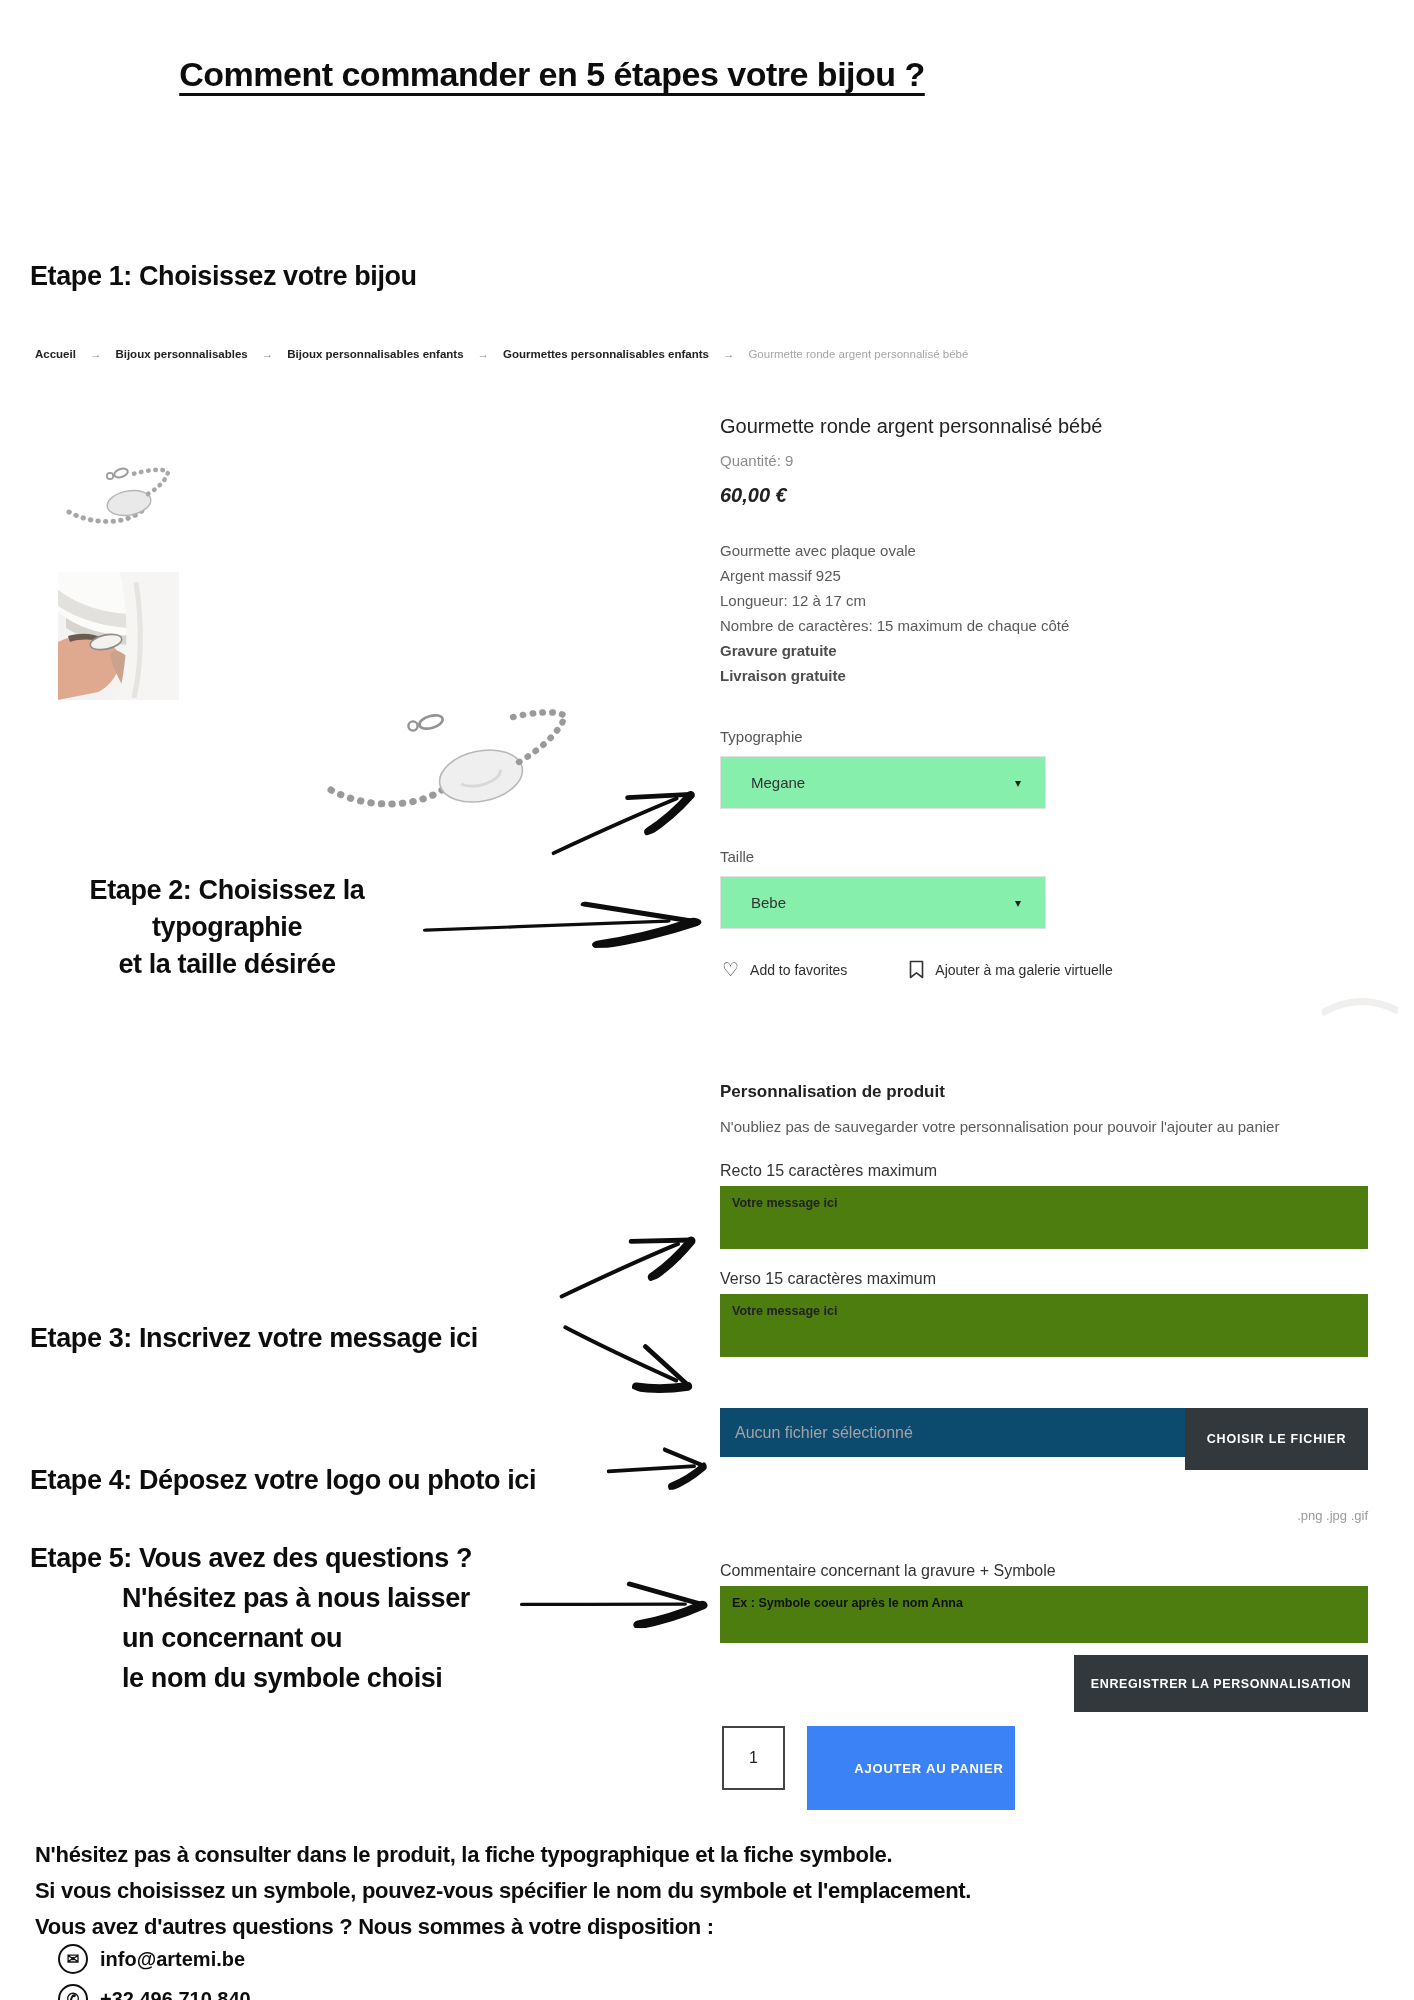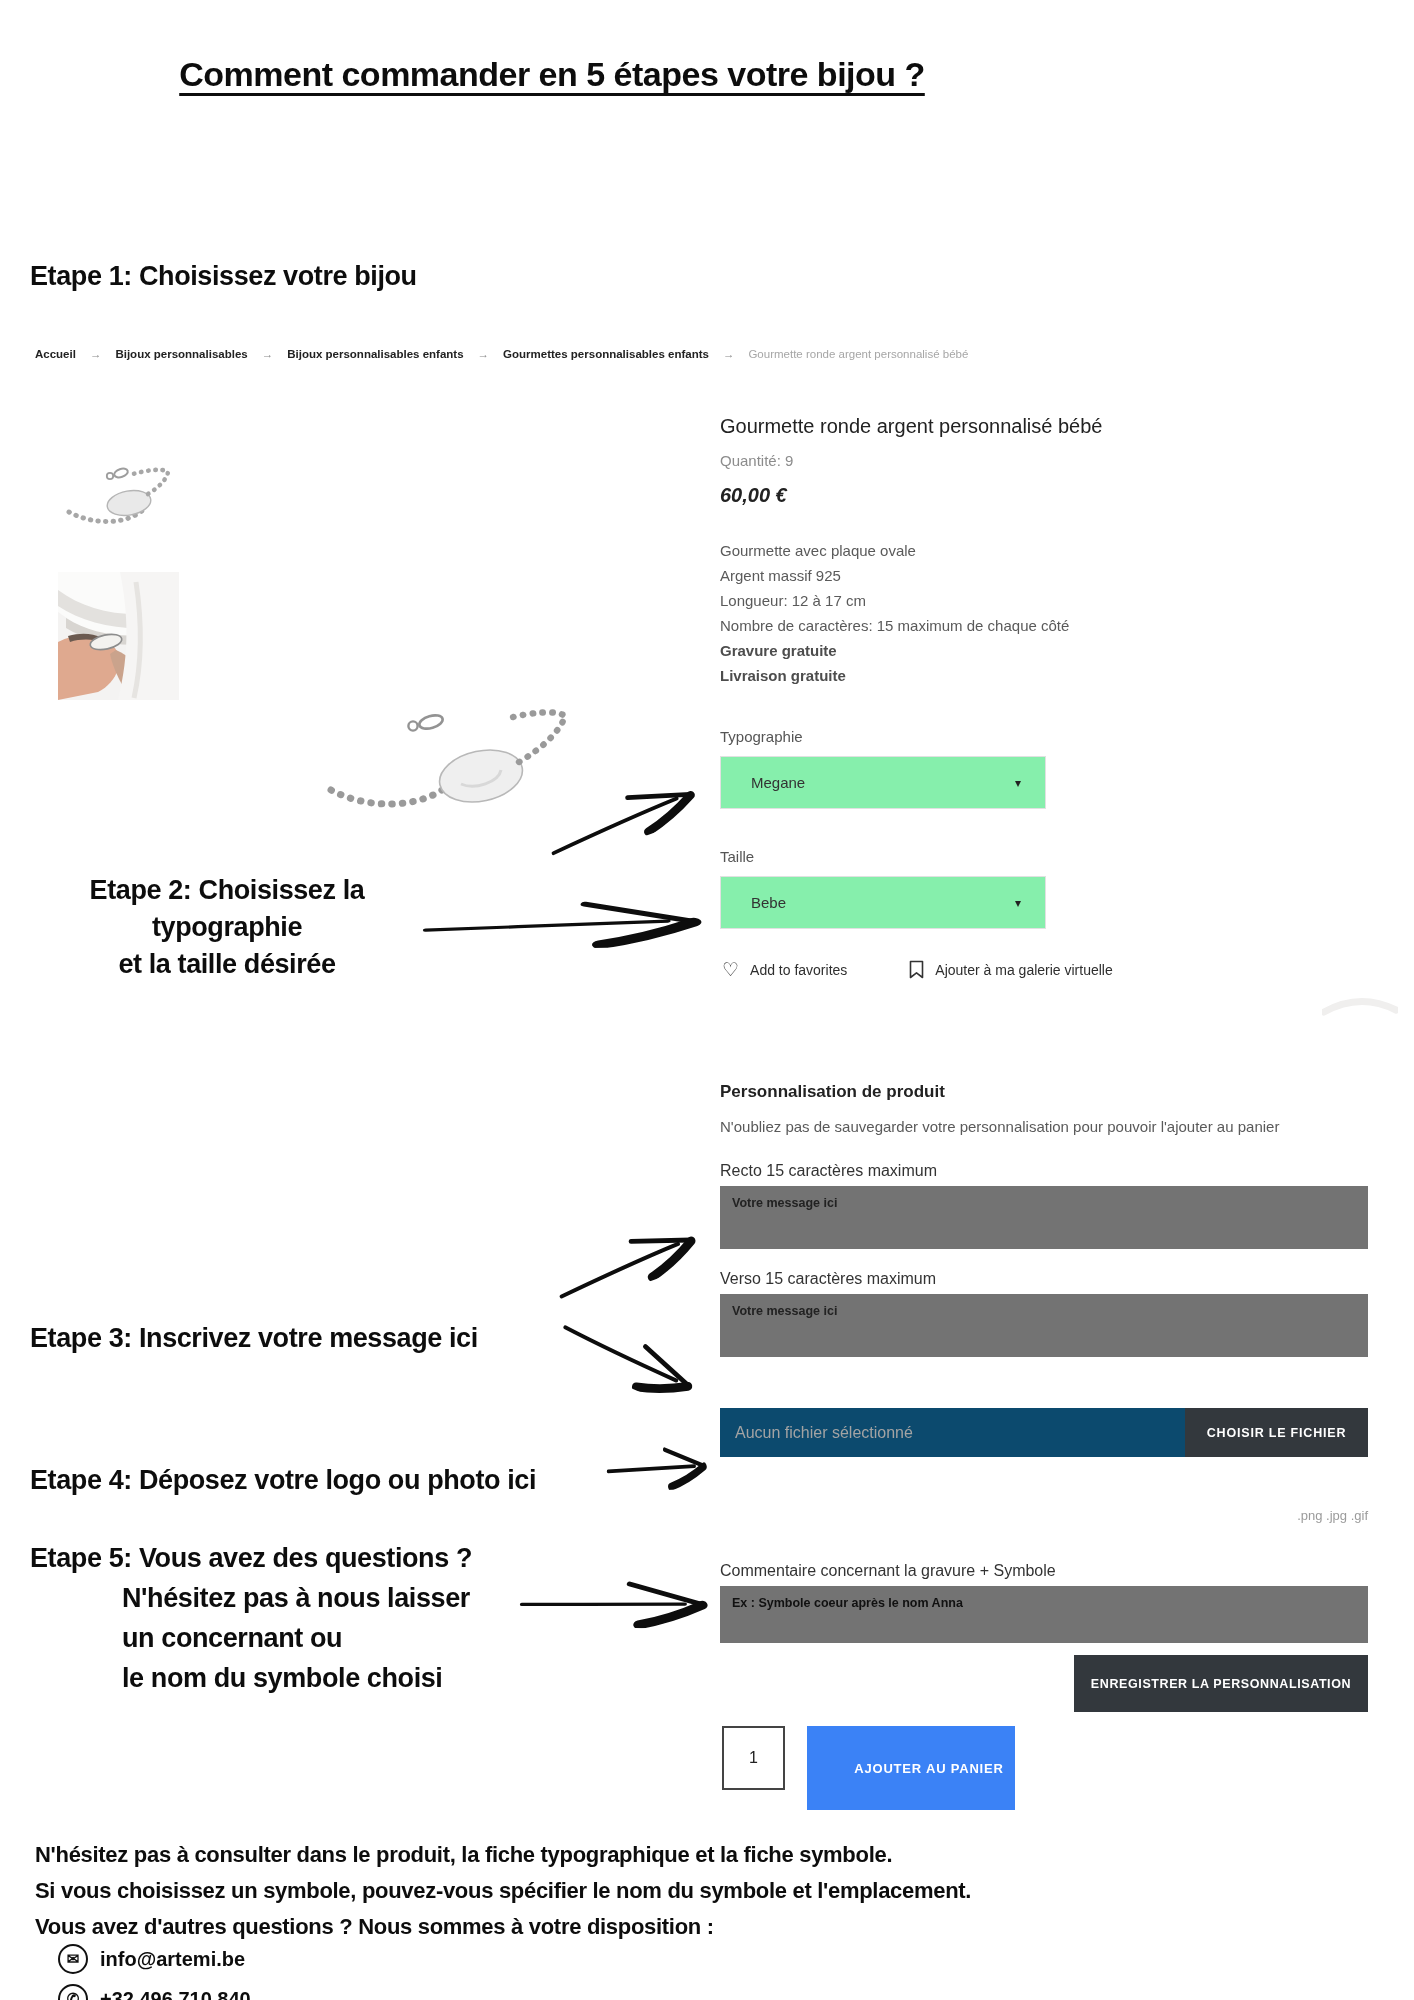--- a/index.html
+++ b/index.html
@@ -46,28 +46,28 @@
   .selectbox .chev { font-size:12px; color:#222; }
   .fav-row { position:absolute; top:960px; left:722px; display:flex; align-items:center; gap:14px;
     font-size:14px; color:#2e2e2e; }
   .fav-row .grp { display:flex; align-items:center; gap:11px; cursor:pointer; }
   .fav-row .grp + .grp { margin-left:48px; }
   .heart { font-size:19px; color:#333; line-height:1; }
 
   .pers-title { top:1082px; font-size:17px; font-weight:700; color:#222; }
   .pers-sub { top:1118px; font-size:15px; color:#5a5a5a; }
   .field-label { font-size:16px; color:#333; }
-  .txtfield { position:absolute; left:720px; width:648px; background:#737373; border:none;
+  .txtfield { position:absolute; left:720px; width:648px; background:#4d7c0f; border:none;
     font-family:"Liberation Sans", sans-serif; font-size:12.5px; font-weight:600; color:#222;
     padding:10px 12px; resize:none; outline:none; }
   .txtfield::placeholder { color:#222; opacity:1; }
   .filerow { position:absolute; top:1408px; left:720px; width:648px; height:49px; background:#0c4a6e; }
   .fileph { position:absolute; left:15px; top:0; height:49px; display:flex; align-items:center;
     font-size:16px; color:#a3a3a3; }
-  .filebtn { position:absolute; right:0; top:0; width:183px; height:49px; background:#33383d; color:#fff;
+  .filebtn { position:absolute; right:0; top:0; width:183px; height:62px; background:#33383d; color:#fff;
     border:none; font-family:"Liberation Sans", sans-serif; font-size:12.5px; font-weight:700;
     letter-spacing:0.8px; cursor:pointer; }
   .formats { position:absolute; top:1508px; left:720px; width:648px; text-align:right;
     font-size:13px; color:#9b9b9b; }
   .commentfield::placeholder { color:#111; font-weight:700; }
   .savebtn { position:absolute; top:1655px; left:1074px; width:294px; height:57px; background:#33383d;
     color:#fff; border:none; font-family:"Liberation Sans", sans-serif; font-size:12.5px;
     font-weight:700; letter-spacing:0.6px; cursor:pointer; }
   .qty { position:absolute; top:1726px; left:722px; width:63px; height:64px; border:2px solid #444;
     background:#fff; text-align:center; font-size:16px; color:#222;

